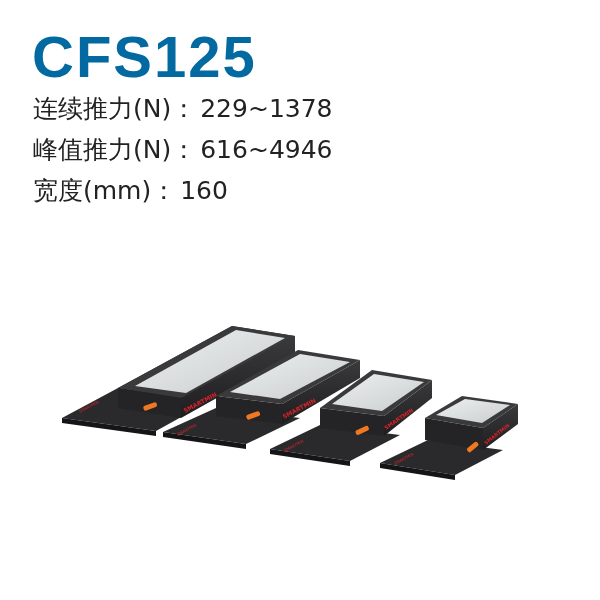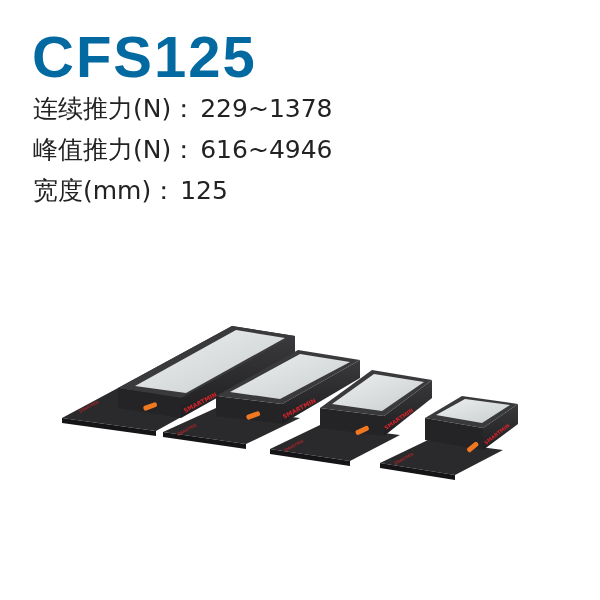--- a/index.html
+++ b/index.html
@@ -17,21 +17,21 @@
 <div class="title">CFS125</div>
 
 <div class="specs">
   <div class="spec">
     <span class="label">连续推力(N)：</span><span class="value">229~1378</span>
   </div>
   <div class="spec">
     <span class="label">峰值推力(N)：</span><span class="value">616~4946</span>
   </div>
   <div class="spec">
-    <span class="label">宽度(mm)：</span><span class="value">125</span>
+    <span class="label">宽度(mm)：</span><span class="value">160</span>
   </div>
 </div>
 
 <svg class="product" viewBox="0 300 600 200" xmlns="http://www.w3.org/2000/svg">
   <defs>
     <linearGradient id="topg" x1="0" y1="0" x2="1" y2="1">
       <stop offset="0" stop-color="#eef0f0"></stop>
       <stop offset="1" stop-color="#c9cdcd"></stop>
     </linearGradient>
     <linearGradient id="sideg" x1="0" y1="0" x2="0" y2="1">

